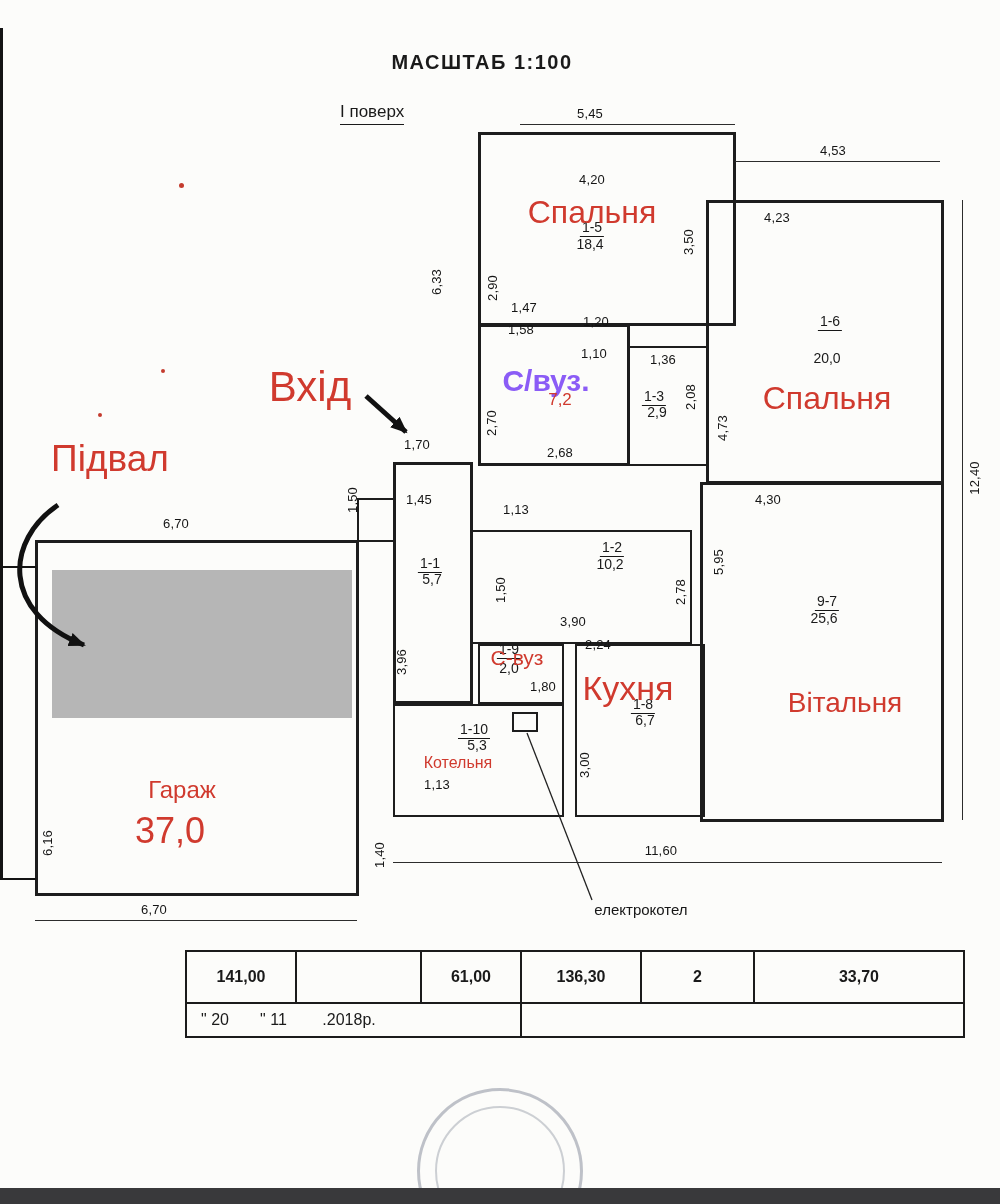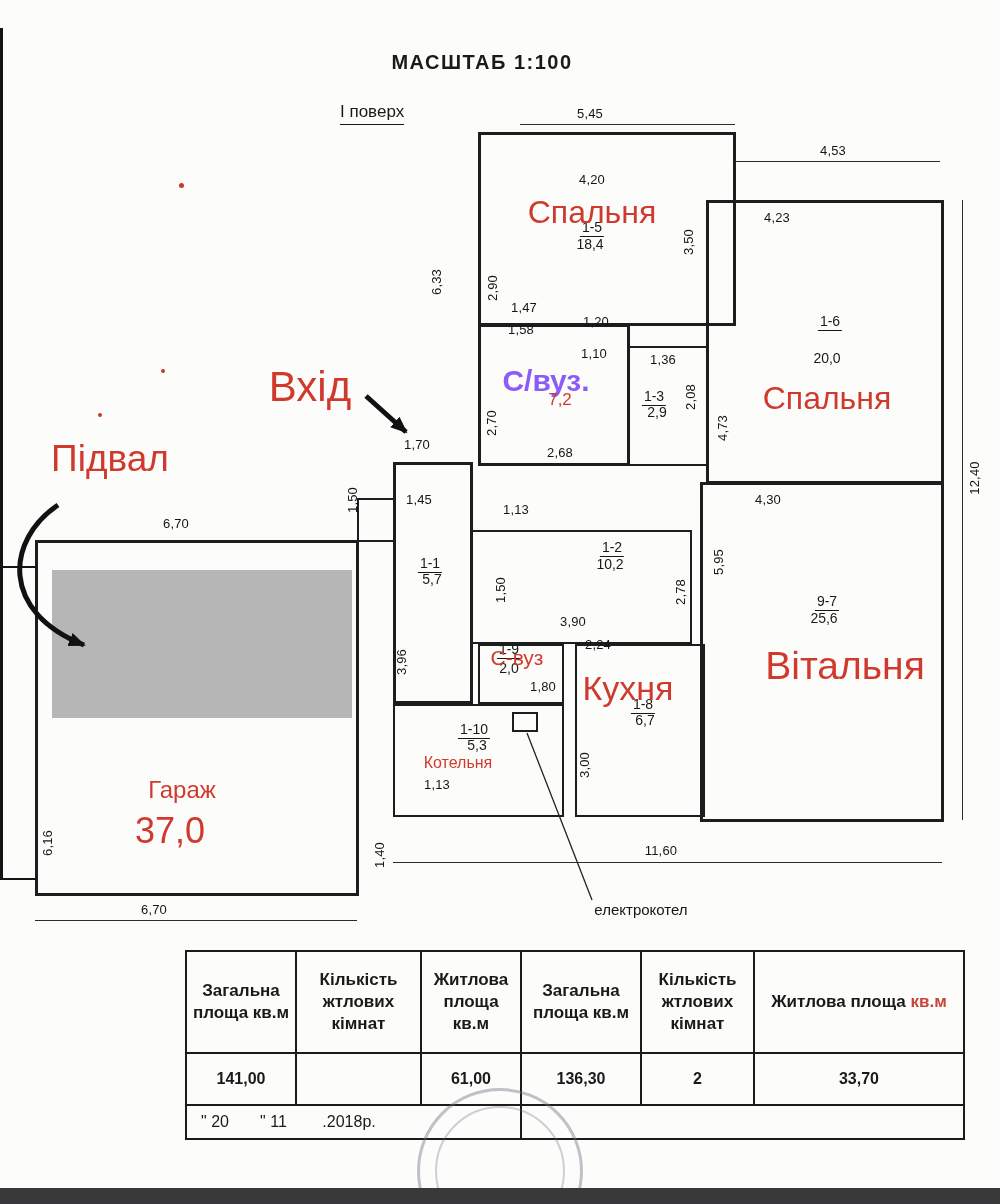--- a/index.html
+++ b/index.html
@@ -141,21 +141,21 @@
   <span class="rarea" style="left:645px;top:720px">6,7</span>
   <span class="rnum" style="left:474px;top:730px">1-10</span>
   <span class="rarea" style="left:477px;top:745px">5,3</span>
 
   <span class="red" style="left:592px;top:212px;font-size:32px">Спальня</span>
   <span class="red" style="left:827px;top:398px;font-size:32px">Спальня</span>
   <span class="dark-label" style="left:546px;top:381px">С/вуз.</span>
   <span class="red" style="left:560px;top:400px;font-size:17px">7,2</span>
   <span class="red" style="left:517px;top:658px;font-size:21px">С-вуз</span>
   <span class="red" style="left:628px;top:688px;font-size:34px">Кухня</span>
-  <span class="red" style="left:845px;top:666px;font-size:39px">Вітальня</span>
+  <span class="red" style="left:845px;top:703px;font-size:28px">Вітальня</span>
   <span class="red" style="left:458px;top:763px;font-size:16px">Котельня</span>
   <span class="red" style="left:182px;top:790px;font-size:24px">Гараж</span>
   <span class="red" style="left:170px;top:831px;font-size:36px">37,0</span>
   <span class="red" style="left:310px;top:387px;font-size:42px">Вхід</span>
   <span class="red" style="left:110px;top:459px;font-size:37px">Підвал</span>
   <span class="small-black" style="left:641px;top:909px">електрокотел</span>
 
   <svg class="notes" width="1000" height="1204" viewBox="0 0 1000 1204">
     <defs>
       <marker id="ah" markerUnits="userSpaceOnUse" markerWidth="20" markerHeight="16" refX="15" refY="7" orient="auto">
@@ -170,28 +170,20 @@
   <table class="proj-table">
     <colgroup>
       <col style="width:110px">
         <col style="width:125px">
         <col style="width:100px">
       <col style="width:120px">
         <col style="width:113px">
         <col style="width:210px">
     </colgroup>
     <tbody>
-      <tr>
-        <td class="ch">Загальна площа кв.м</td>
-        <td class="ch">Кількість жтлових кімнат</td>
-        <td class="ch">Житлова площа кв.м</td>
-        <td class="ch">Загальна площа кв.м</td>
-        <td class="ch">Кількість жтлових кімнат</td>
-        <td class="ch"><span>Житлова площа</span> <span class="red-suffix">кв.м</span></td>
-      </tr>
       <tr>
         <td class="val">141,00</td>
         <td class="val"></td>
         <td class="val">61,00</td>
         <td class="val">136,30</td>
         <td class="val">2</td>
         <td class="val">33,70</td>
       </tr>
       <tr>
         <td class="daterow" colspan="3">" 20       " 11        .2018р.</td>

